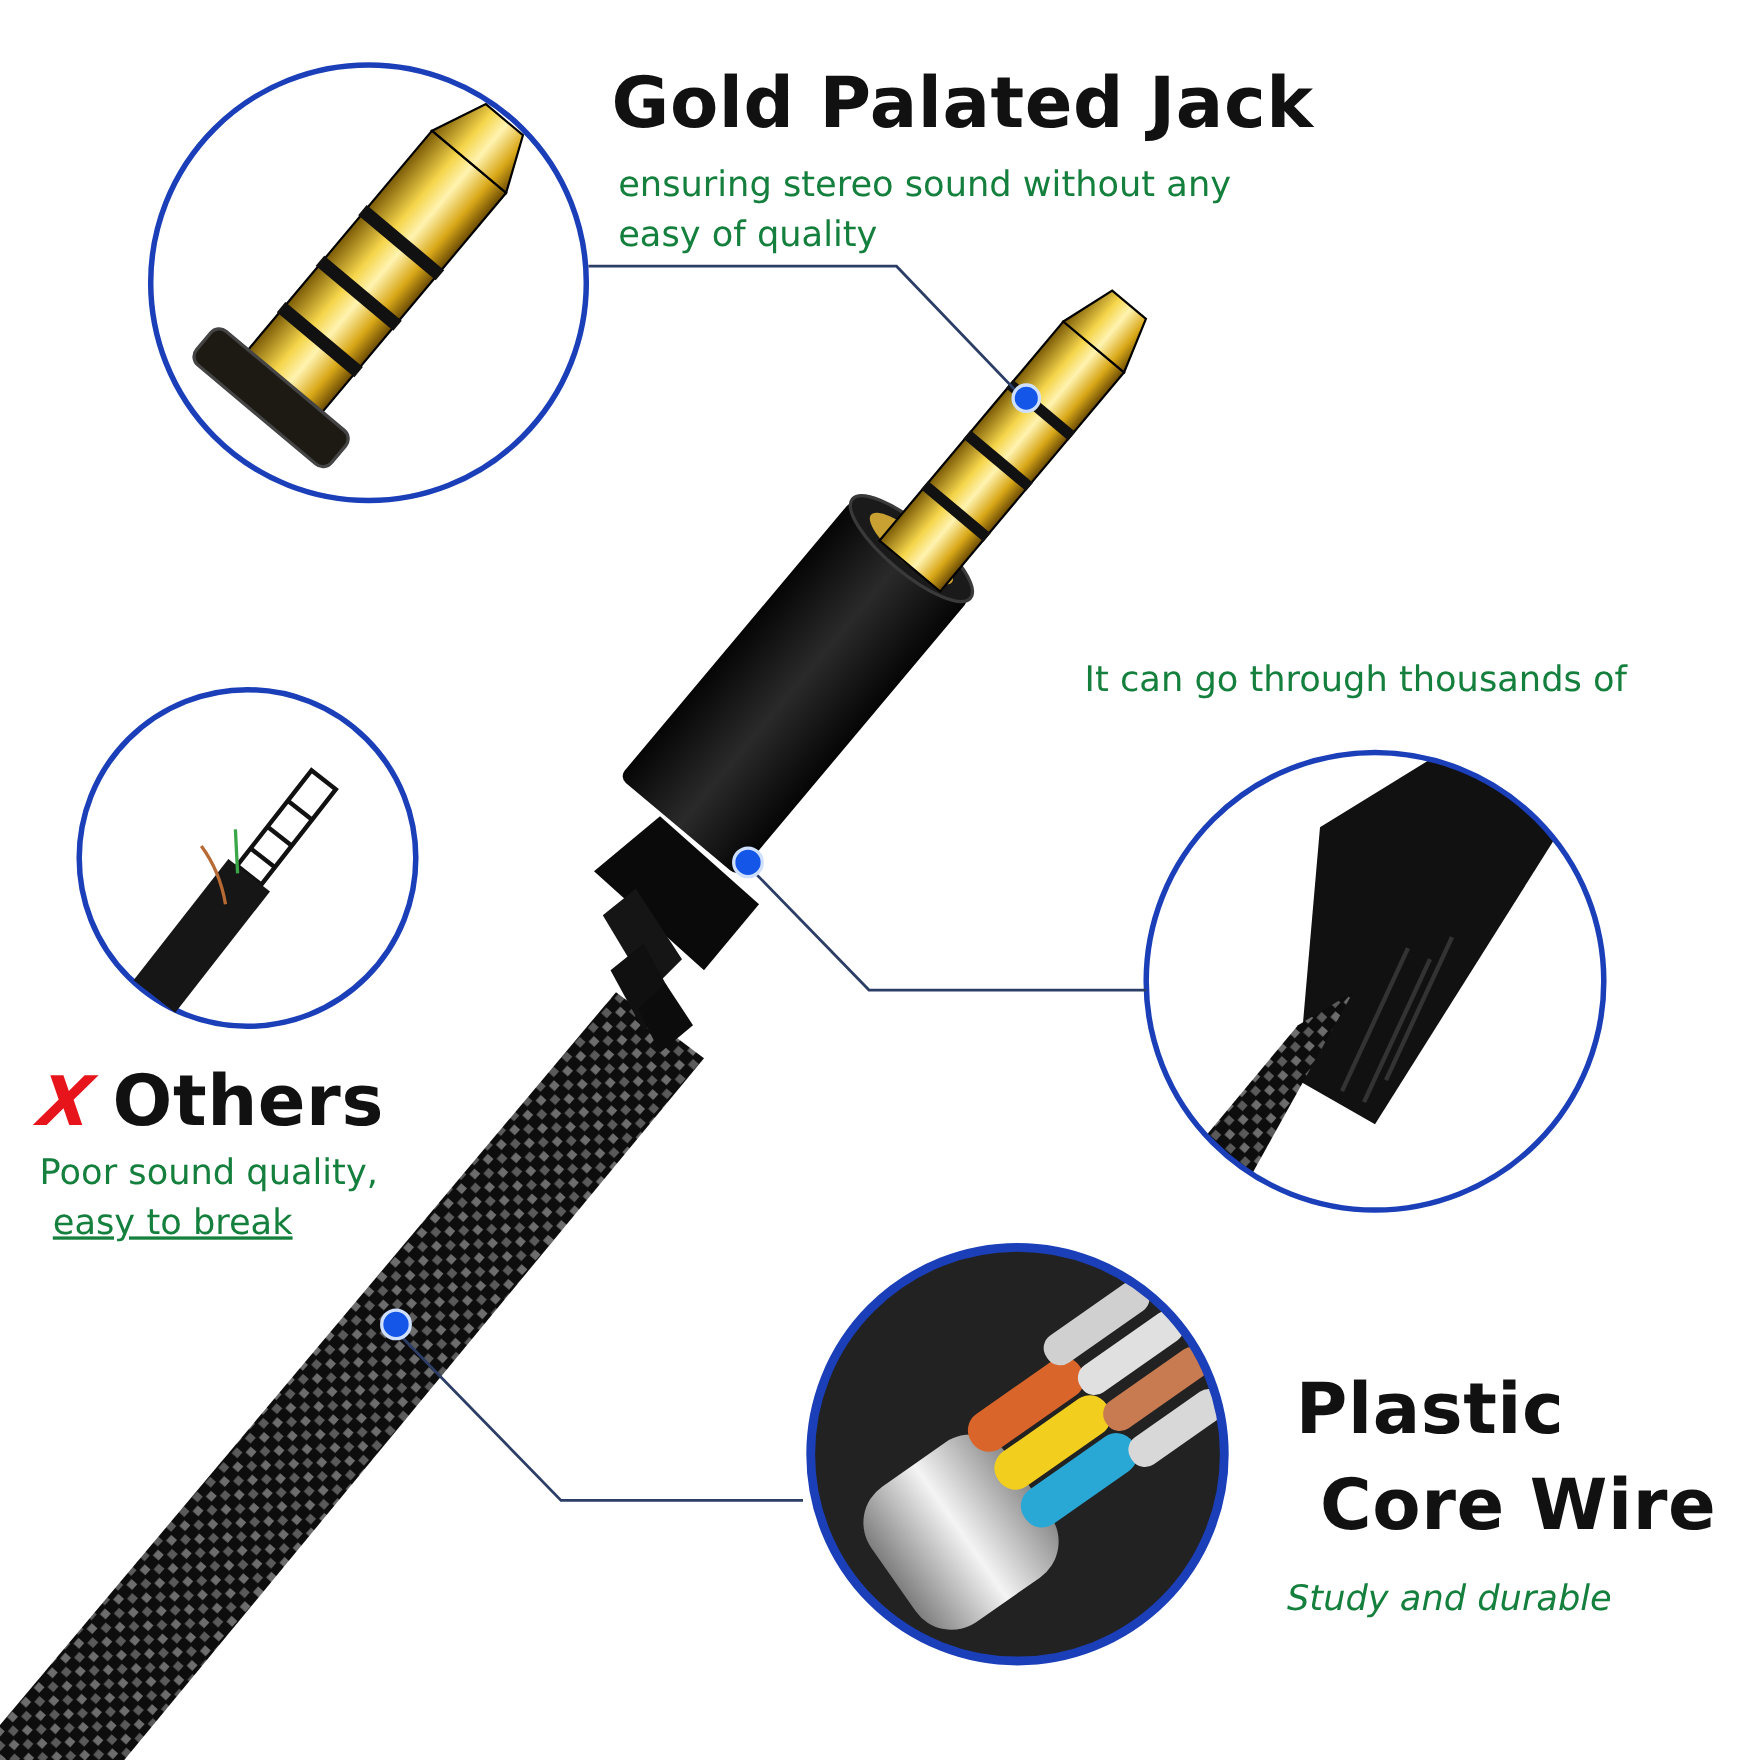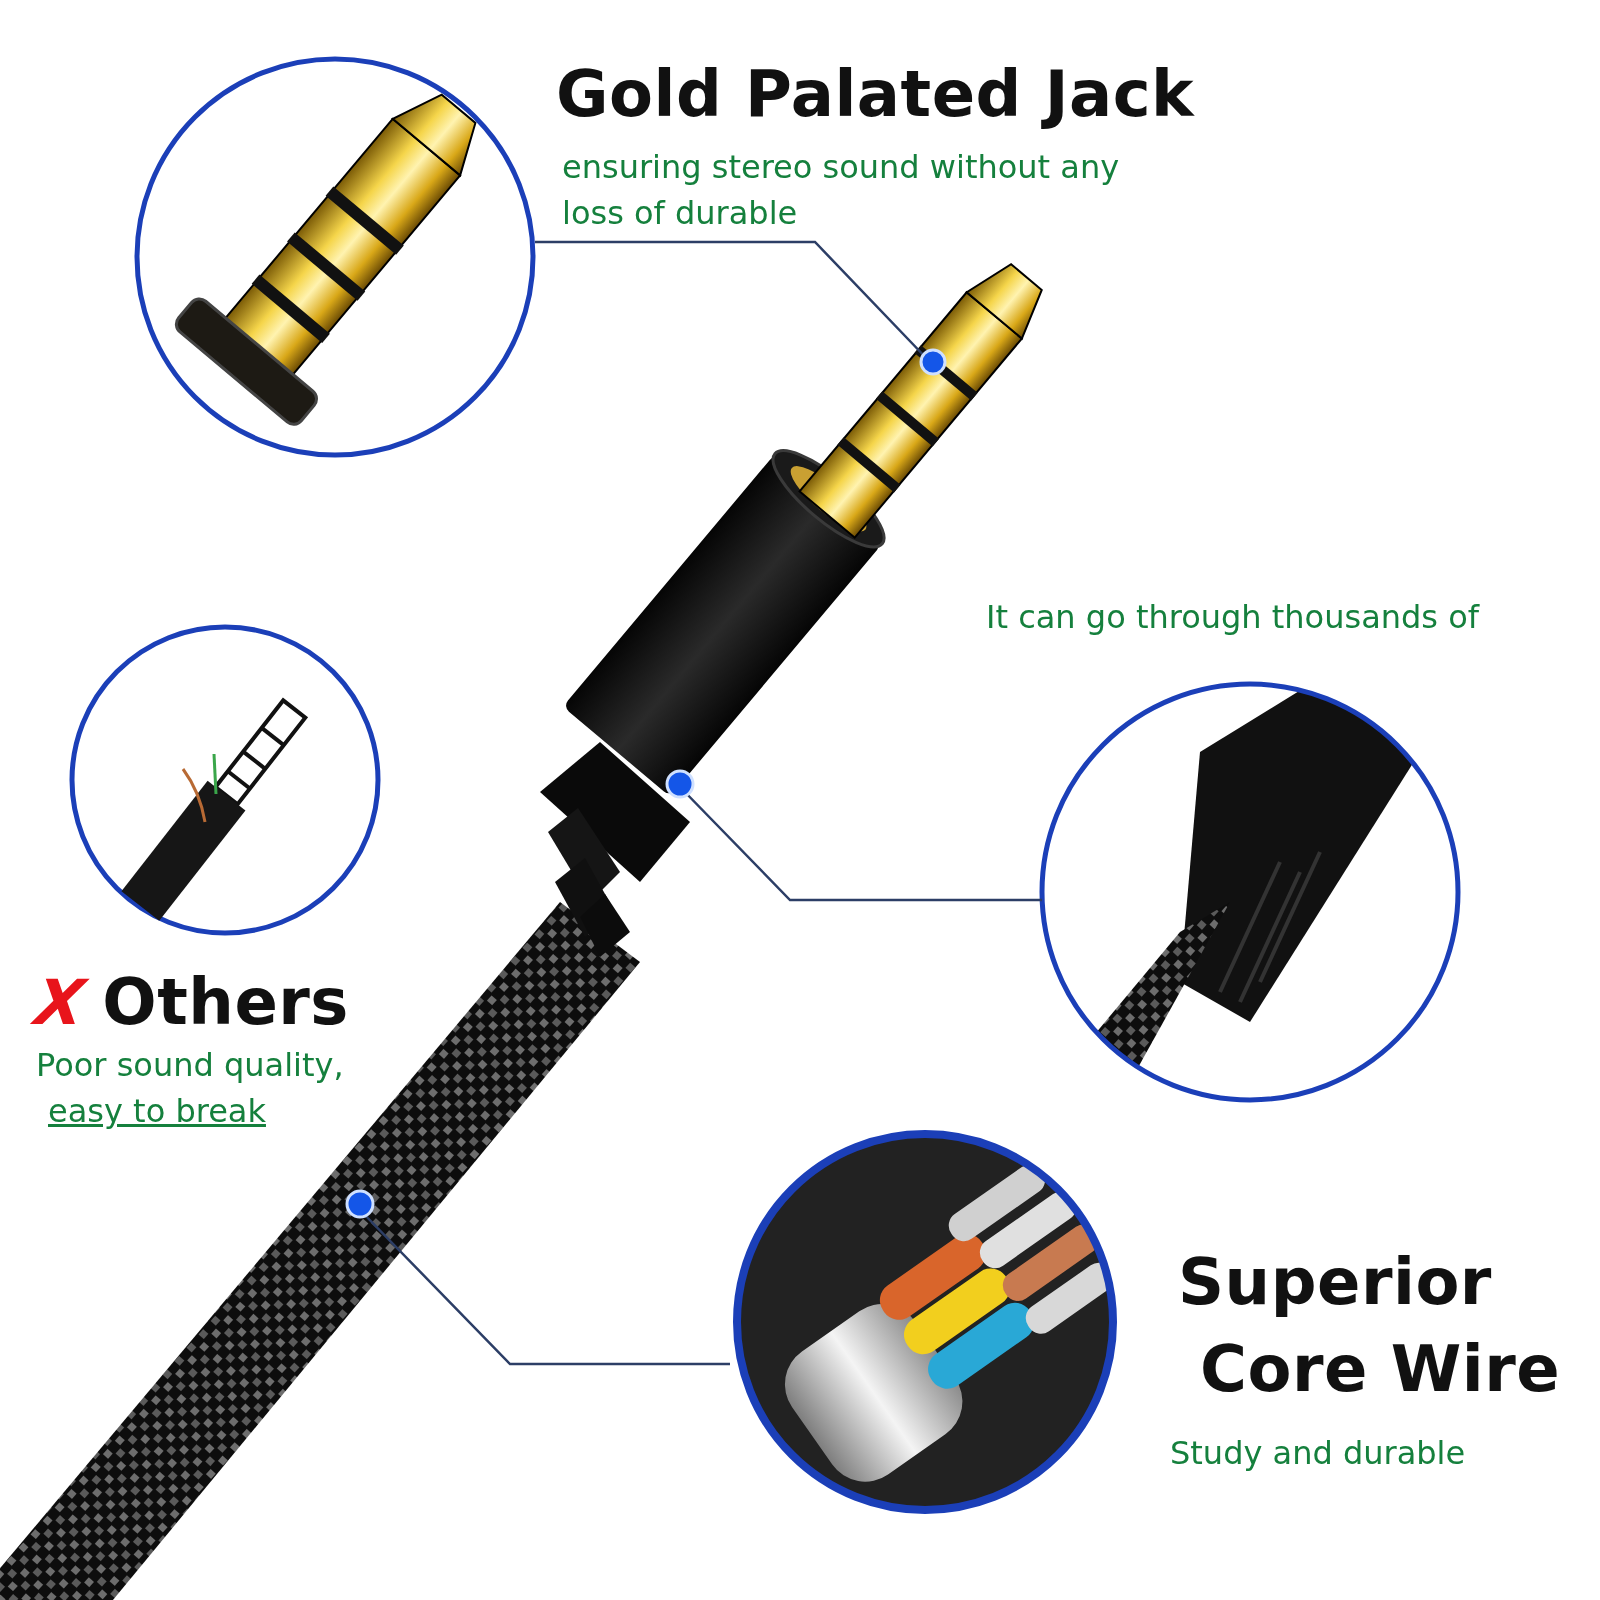--- a/index.html
+++ b/index.html
@@ -135,27 +135,27 @@
 
     <g>
       <circle cx="933" cy="330" r="12" fill="#1456e8" stroke="#cfe0ff" stroke-width="3"></circle>
       <circle cx="680" cy="752" r="13" fill="#1456e8" stroke="#cfe0ff" stroke-width="3"></circle>
       <circle cx="360" cy="1172" r="13" fill="#1456e8" stroke="#cfe0ff" stroke-width="3"></circle>
     </g>
   </svg>
 
   <div class="txt title" style="left:556px;top:30px;">Gold Palated Jack</div>
   <div class="txt sub" style="left:562px;top:112px;">ensuring stereo sound without any</div>
-  <div class="txt sub" style="left:562px;top:158px;">loss of durable</div>
+  <div class="txt sub" style="left:562px;top:158px;">easy of quality</div>
 
   <div class="txt sub" style="left:986px;top:562px;">It can go through thousands of</div>
 
   <div class="txt title" style="left:36px;top:938px;">
     <span class="x-mark">X</span><span>Others</span>
   </div>
   <div class="txt sub" style="left:36px;top:1010px;">Poor sound quality,</div>
   <div class="txt sub" style="left:48px;top:1056px;text-decoration:underline;">easy to break</div>
 
-  <div class="txt title" style="left:1178px;top:1218px;">Superior</div>
+  <div class="txt title" style="left:1178px;top:1218px;">Plastic</div>
   <div class="txt title" style="left:1200px;top:1305px;">Core Wire</div>
-  <div class="txt sub" style="left:1170px;top:1398px;">Study and durable</div>
+  <div class="txt sub" style="left:1170px;top:1398px;font-style:italic;">Study and durable</div>
 
 </div>
 
 </body></html>

